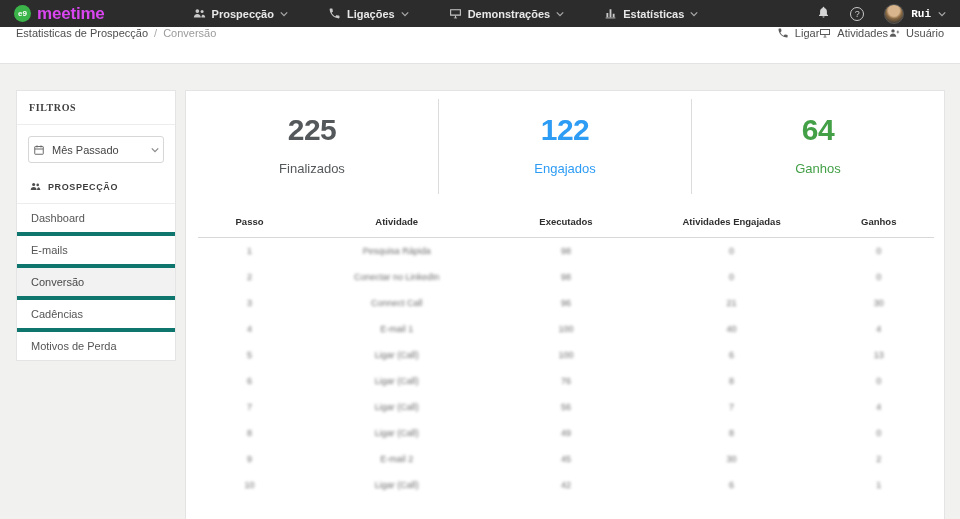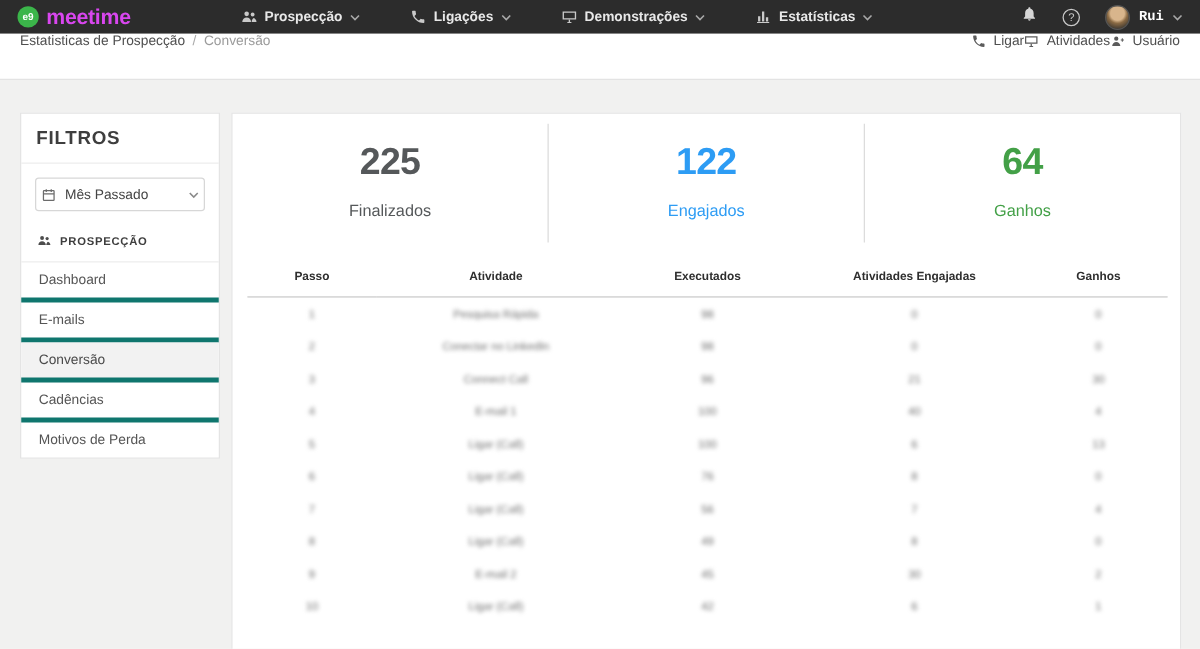--- a/index.html
+++ b/index.html
@@ -35,22 +35,22 @@
   .crumb-current { color:#9b9b9b; }
   .crumb-actions { margin-left:auto; display:flex; align-items:center; }
   .crumb-action { display:flex; align-items:center; gap:6px; color:#4f4f4f; cursor:pointer; }
   .crumb-action svg { width:12px; height:12px; fill:#5b5b5b; }
 
   
   .content { display:flex; align-items:flex-start; padding-top:26px; }
 
   
   .sidebar { width:160px; margin-left:16px; background:#fff; border:1px solid #e4e4e4; }
-  .side-title { padding:11px 12px; font-size:15px; font-weight:700; letter-spacing:0.6px;
-    color:#3e3e3e; border-bottom:1px solid #ededed; }
+  .side-title { padding:11px 12px; font-size:10px; font-weight:700; letter-spacing:0.6px;
+    color:#3e3e3e; border-bottom:1px solid #ededed;font-family:Liberation Serif, serif; }
   .dropdown { margin:11px 11px 0; height:27px; border:1px solid #d7d7d7; border-radius:3px;
     display:flex; align-items:center; gap:7px; padding:0 4px; font-size:11px; color:#444;
     background:#fff; cursor:pointer; }
   .dropdown svg.ico { width:12px; height:12px; stroke:#6b6b6b; fill:none; stroke-width:2; }
   .dropdown .chev { margin-left:auto; stroke:#8a8a8a; }
   .section-header { display:flex; align-items:center; gap:6px; padding:13px 12px 11px;
     margin-top:5px; font-size:9px; font-weight:700; letter-spacing:0.6px; color:#3e3e3e;
     border-bottom:1px solid #ededed; }
   .section-header svg { width:13px; height:11px; fill:#4d4d4d; }
   .menu { list-style:none; }

